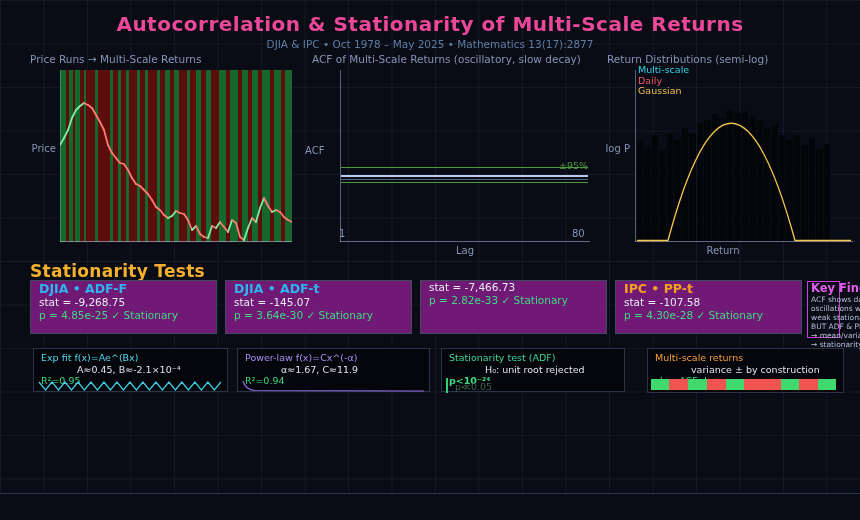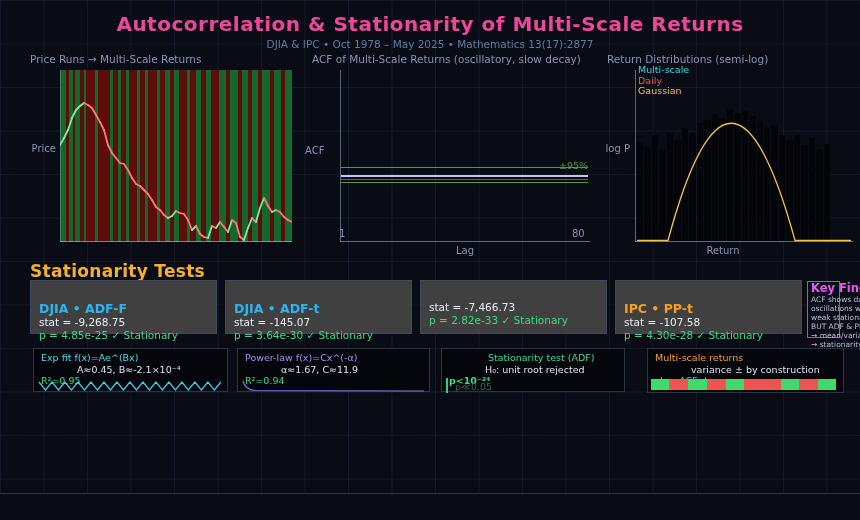--- a/index.html
+++ b/index.html
@@ -33,21 +33,21 @@
   .conf-label{font-size:9.5px;color:#4f9a3f;}
   .tick-label{font-size:10px;color:#8595b5;}
 
   
   .legend{left:638px;top:65px;font-size:9.5px;line-height:10.5px;}
   .hist{left:637px;top:70px;width:193px;height:171px;display:flex;align-items:flex-end;gap:1px;}
   .hist div{flex:1;background:#030509;}
 
   
   .tests-heading{left:30px;top:261px;font-size:17px;font-weight:700;color:#f5b02e;letter-spacing:0.3px;}
-  .card{top:280px;width:187px;height:54px;background:#404040;border:1px solid #3f4a5e;box-sizing:border-box;padding:20px 8px;}
+  .card{top:280px;width:187px;height:54px;background:#701a75;border:1px solid #3f4a5e;box-sizing:border-box;padding:0 8px;}
   .card .t{font-size:12.5px;font-weight:700;line-height:15px;}
   .card .s{font-size:10.5px;color:#e8edf5;line-height:13px;}
   .card .p{font-size:10.5px;color:#3fdb82;line-height:13px;}
 
   
   .keybox{left:807px;top:281px;width:33px;height:57px;border:1.5px solid #c93fd6;box-sizing:border-box;}
   .keybox-inner{position:absolute;left:3px;top:0px;width:140px;}
   .keybox-inner .kt{font-size:11.5px;font-weight:700;color:#e35df0;white-space:nowrap;line-height:13px;}
   .keybox-inner .kl{font-size:7.5px;color:#b5bfd6;white-space:nowrap;line-height:9px;}
 
@@ -283,21 +283,21 @@
 </div>
 <div class="abs footnote" style="left:237px;width:193px;">
   <div class="t" style="color: rgb(169, 141, 242);">Power-law  f(x)=Cx^(-α)</div>
   <div class="l2">α≈1.67, C≈11.9</div>
   <div class="l3">R²=0.94</div>
   <div class="spark-area"><svg width="100%" height="14" viewBox="0 0 190 14" preserveAspectRatio="none">
         <path d="M2,3 C4,10 8,12 14,12.5 L188,13" fill="none" stroke="#8f6ae0" stroke-width="1.2"></path>
       </svg></div>
 </div>
 <div class="abs footnote" style="left:441px;width:184px;">
-  <div class="t" style="color: rgb(62, 214, 149); margin-left: 39px;">Stationarity test (ADF)</div>
+  <div class="t" style="color: rgb(62, 214, 149);">Stationarity test (ADF)</div>
   <div class="l2">H₀: unit root rejected</div>
   <div class="l3" style="font-weight:700;">p&lt;10⁻²⁴</div>
   <div class="spark-area">
       <div class="tick-mark" style="background: rgb(47, 208, 122);"></div>
       <span class="dim-label">p≪0.05</span>
     </div>
 </div>
 <div class="abs footnote" style="left:647px;width:197px;height:45px;">
   <div class="t" style="color: rgb(245, 157, 63);">Multi-scale returns</div>
   <div class="l2">variance ± by construction</div>

